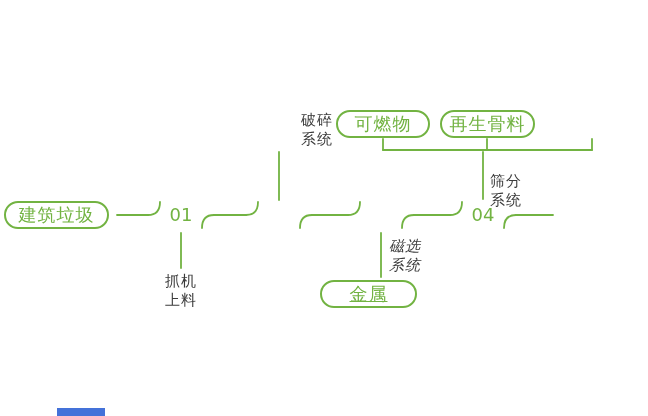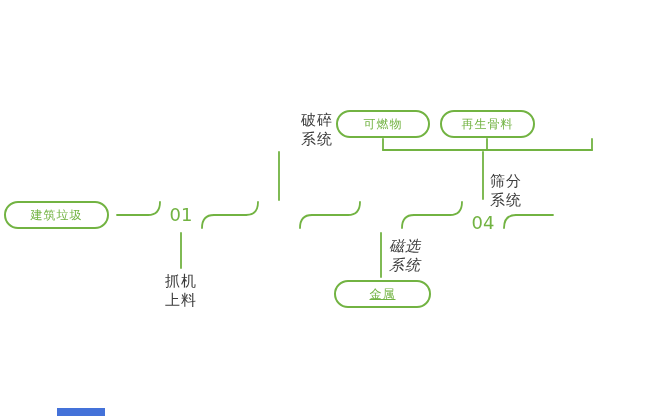--- a/index.html
+++ b/index.html
@@ -32,21 +32,21 @@
     fill:none;
     stroke-linecap:round;
   }
   .pill{
     position:absolute;
     box-sizing:border-box;
     height:28px;
     border:2px solid var(--accent);
     border-radius:15px;
     color:var(--accent);
-    font-size:12px;
+    font-size:18px;
     letter-spacing:1px;
     display:flex;
     align-items:center;
     justify-content:center;
     background:var(--bg);
     white-space:nowrap;
   }
   .num{
     position:absolute;
     width:44px;
@@ -104,31 +104,31 @@
 
     <path d="M383 150 H 592"></path>
     <path d="M383 150 V 139"></path>
     <path d="M487 150 V 139"></path>
     <path d="M592 150 V 139"></path>
   </svg>
 
   <div class="pill" style="left:4px;top:201px;width:105px;">建筑垃圾</div>
 
   <div class="num" style="left:159px;top:199px;">01</div>
-  <div class="num" style="left:461px;top:199px;margin-top:8px;">04</div>
+  <div class="num" style="left:461px;top:199px;">04</div>
 
   <div class="lbl" style="left:165px;top:272px;">抓机
 上料</div>
   <div class="lbl" style="left:261px;top:111px;margin-left:40px;">破碎
 系统</div>
   <div class="lbl" style="left:389px;top:237px;font-style:italic;">磁选
 系统</div>
   <div class="lbl" style="left:490px;top:172px;text-align:right;">筛分
 系统</div>
 
-  <div class="pill" style="left:334px;top:280px;width:97px;text-decoration:underline;">金属</div>
+  <div class="pill" style="left:320px;top:280px;width:97px;text-decoration:underline;">金属</div>
 
   <div class="pill" style="left:336px;top:110px;width:94px;">可燃物</div>
   <div class="pill" style="left:440px;top:110px;width:95px;">再生骨料</div>
 
   <div class="blue-bar"></div>
 
 </div>
 
 </body></html>

